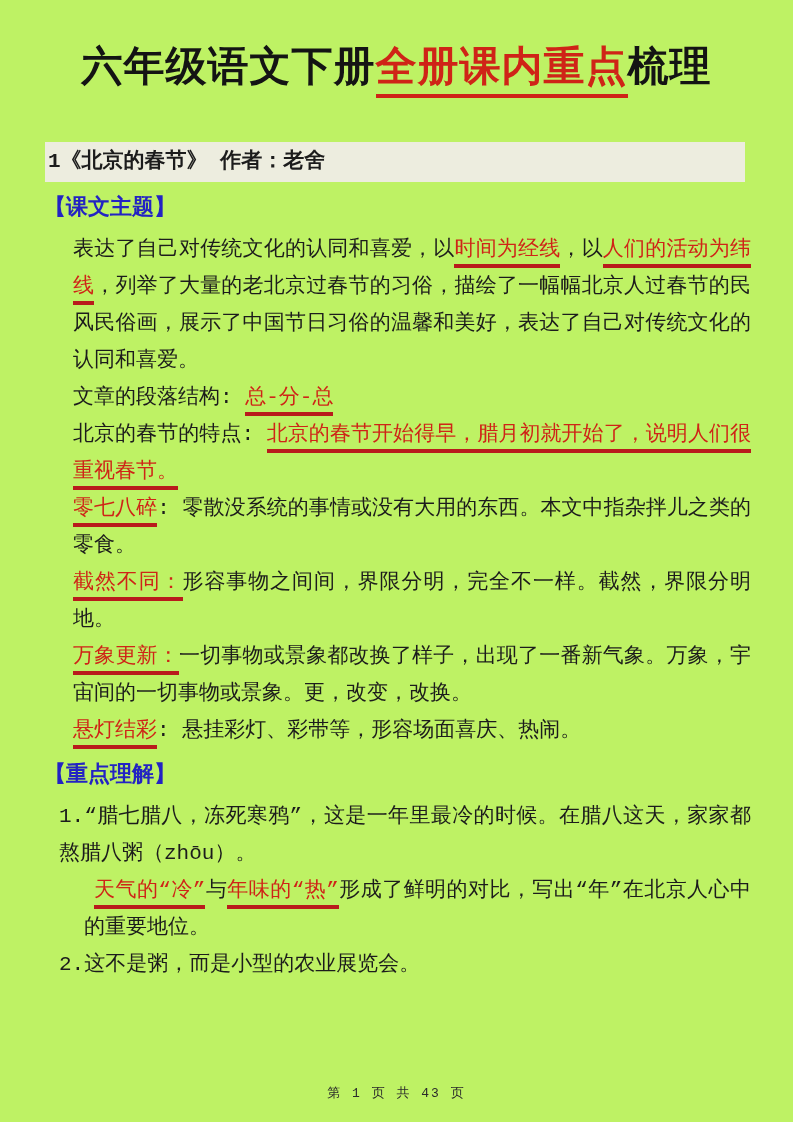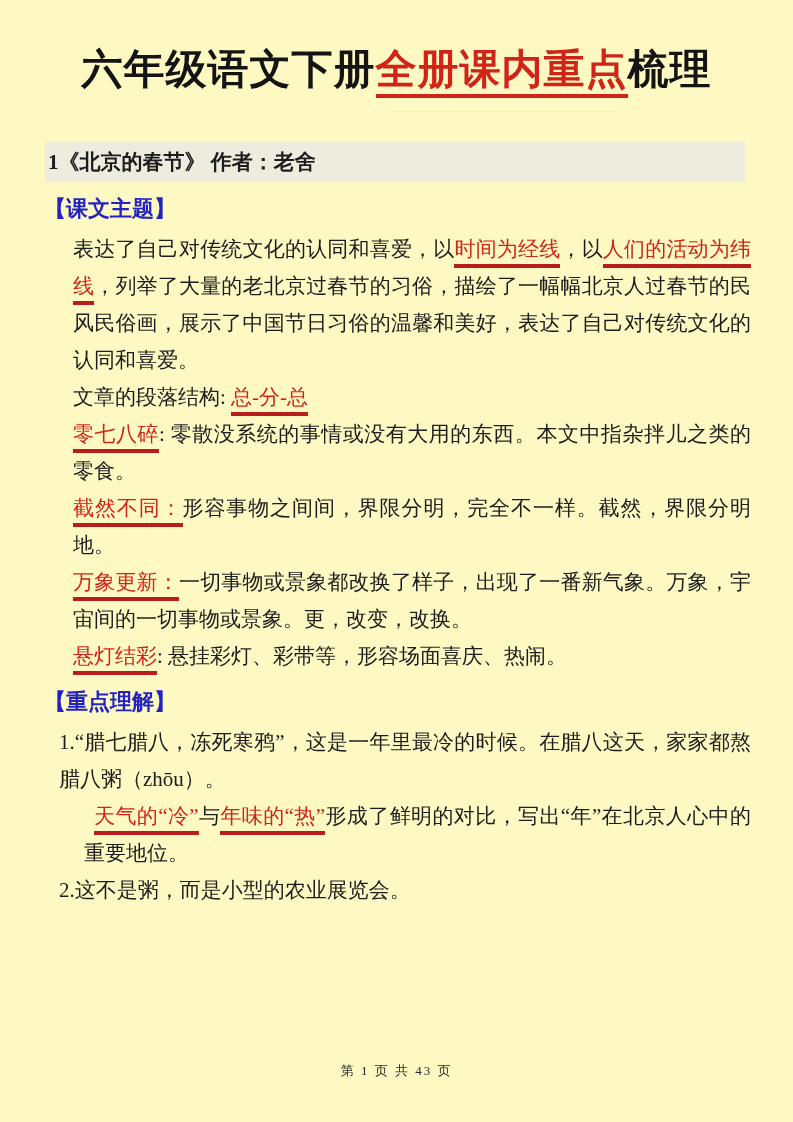--- a/index.html
+++ b/index.html
@@ -1,19 +1,19 @@
 <!DOCTYPE html>
 <html><head>
 <meta charset="utf-8">
 <style>
   html,body{margin:0;padding:0;background:#ffffff;}
   .page{
     width:793px;height:1122px;position:relative;overflow:hidden;
-    background:#fef9c3;color:#1c1c1c;
-    font-family:Liberation Serif, serif;
+    background:#bef264;color:#1c1c1c;
+    font-family:Liberation Mono, monospace;
   }
   .doc-title{
     margin:42px 40px 0;text-align:center;
     font-size:41px;font-weight:700;line-height:1.32;color:#141414;
     letter-spacing:1px;
   }
   .t-k{color:#141414;}
   .t-ru{color:#cf2417;border-bottom:4px solid #cf2417;padding-bottom:2px;}
   .lesson-bar{
     margin:46px 48px 0 45px;background:#ededdf;
@@ -27,37 +27,38 @@
   }
   .blk{
     margin:0 42px 0 73px;font-size:21px;line-height:37px;
     text-align:justify;
   }
   .blk-num{margin-left:59px;}
   .blk-sub{margin-left:84px;text-indent:10px;}
   .seg-k{color:#1c1c1c;}
   .seg-ru{color:#cf2417;border-bottom:4px solid #b91c1c;padding-bottom:3px;}
   .page-footer{
-    position:absolute;left:0;right:0;top:1062px;text-align:center;
+    position:absolute;left:0;right:0;top:1084px;text-align:center;
     font-size:13px;color:#2b2b2b;letter-spacing:2px;
   }
 </style>
 </head>
 <body>
 
 <div class="page">
 
   <h1 class="doc-title"><span class="t-k">六年级语文下册</span><span class="t-ru">全册课内重点</span><span class="t-k">梳理</span></h1>
 
   <div class="lesson-bar">1《北京的春节》  作者：老舍</div>
 
   <div class="section">
     <h2 class="section-head">【课文主题】</h2>
     <p class="blk"><span class="seg-k">表达了自己对传统文化的认同和喜爱，以</span><span class="seg-ru">时间为经线</span><span class="seg-k">，以</span><span class="seg-ru">人们的活动为纬线</span><span class="seg-k">，列举了大量的老北京过春节的习俗，描绘了一幅幅北京人过春节的民风民俗画，展示了中国节日习俗的温馨和美好，表达了自己对传统文化的认同和喜爱。</span></p>
     <p class="blk"><span class="seg-k">文章的段落结构: </span><span class="seg-ru">总-分-总</span></p>
+    <p class="blk"><span class="seg-k">北京的春节的特点: </span><span class="seg-ru">北京的春节开始得早，腊月初就开始了，说明人们很重视春节。</span></p>
   </div>
 
   <div class="section">
     <p class="blk"><span class="seg-ru">零七八碎</span><span class="seg-k">: 零散没系统的事情或没有大用的东西。本文中指杂拌儿之类的零食。</span></p>
     <p class="blk"><span class="seg-ru">截然不同：</span><span class="seg-k">形容事物之间间，界限分明，完全不一样。截然，界限分明地。</span></p>
     <p class="blk"><span class="seg-ru">万象更新：</span><span class="seg-k">一切事物或景象都改换了样子，出现了一番新气象。万象，宇宙间的一切事物或景象。更，改变，改换。</span></p>
     <p class="blk"><span class="seg-ru">悬灯结彩</span><span class="seg-k">: 悬挂彩灯、彩带等，形容场面喜庆、热闹。</span></p>
   </div>
 
   <div class="section">

